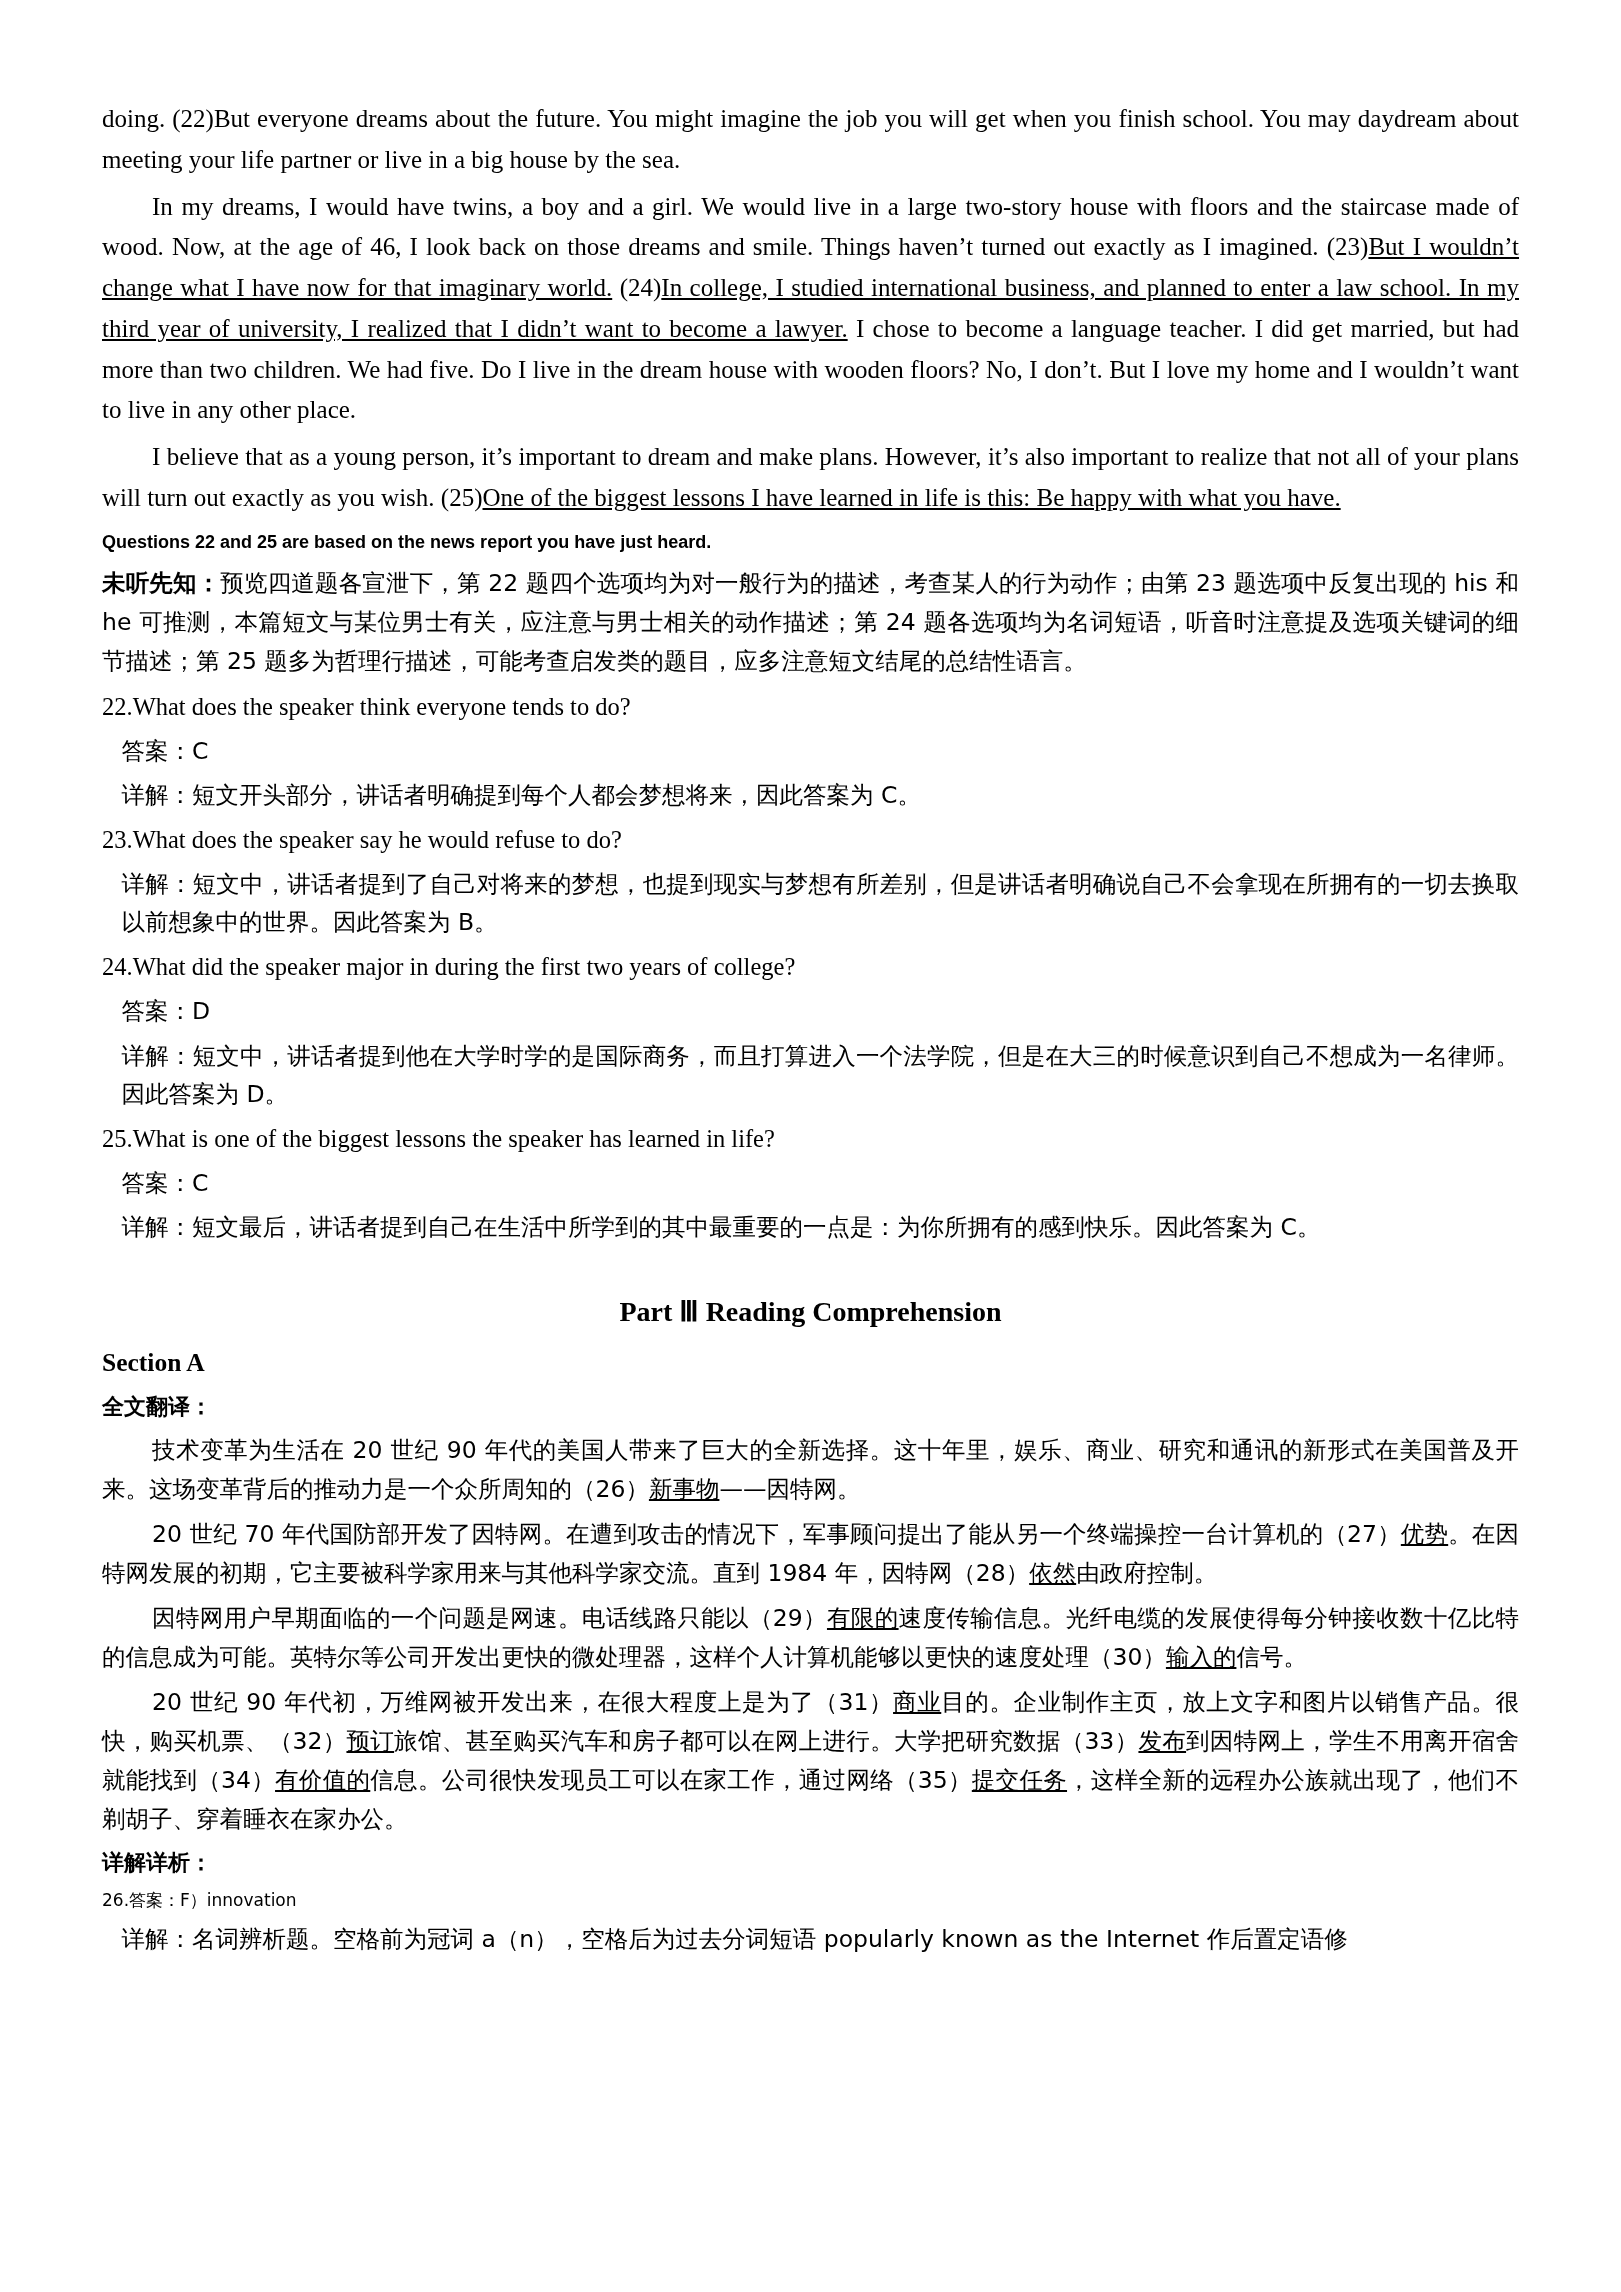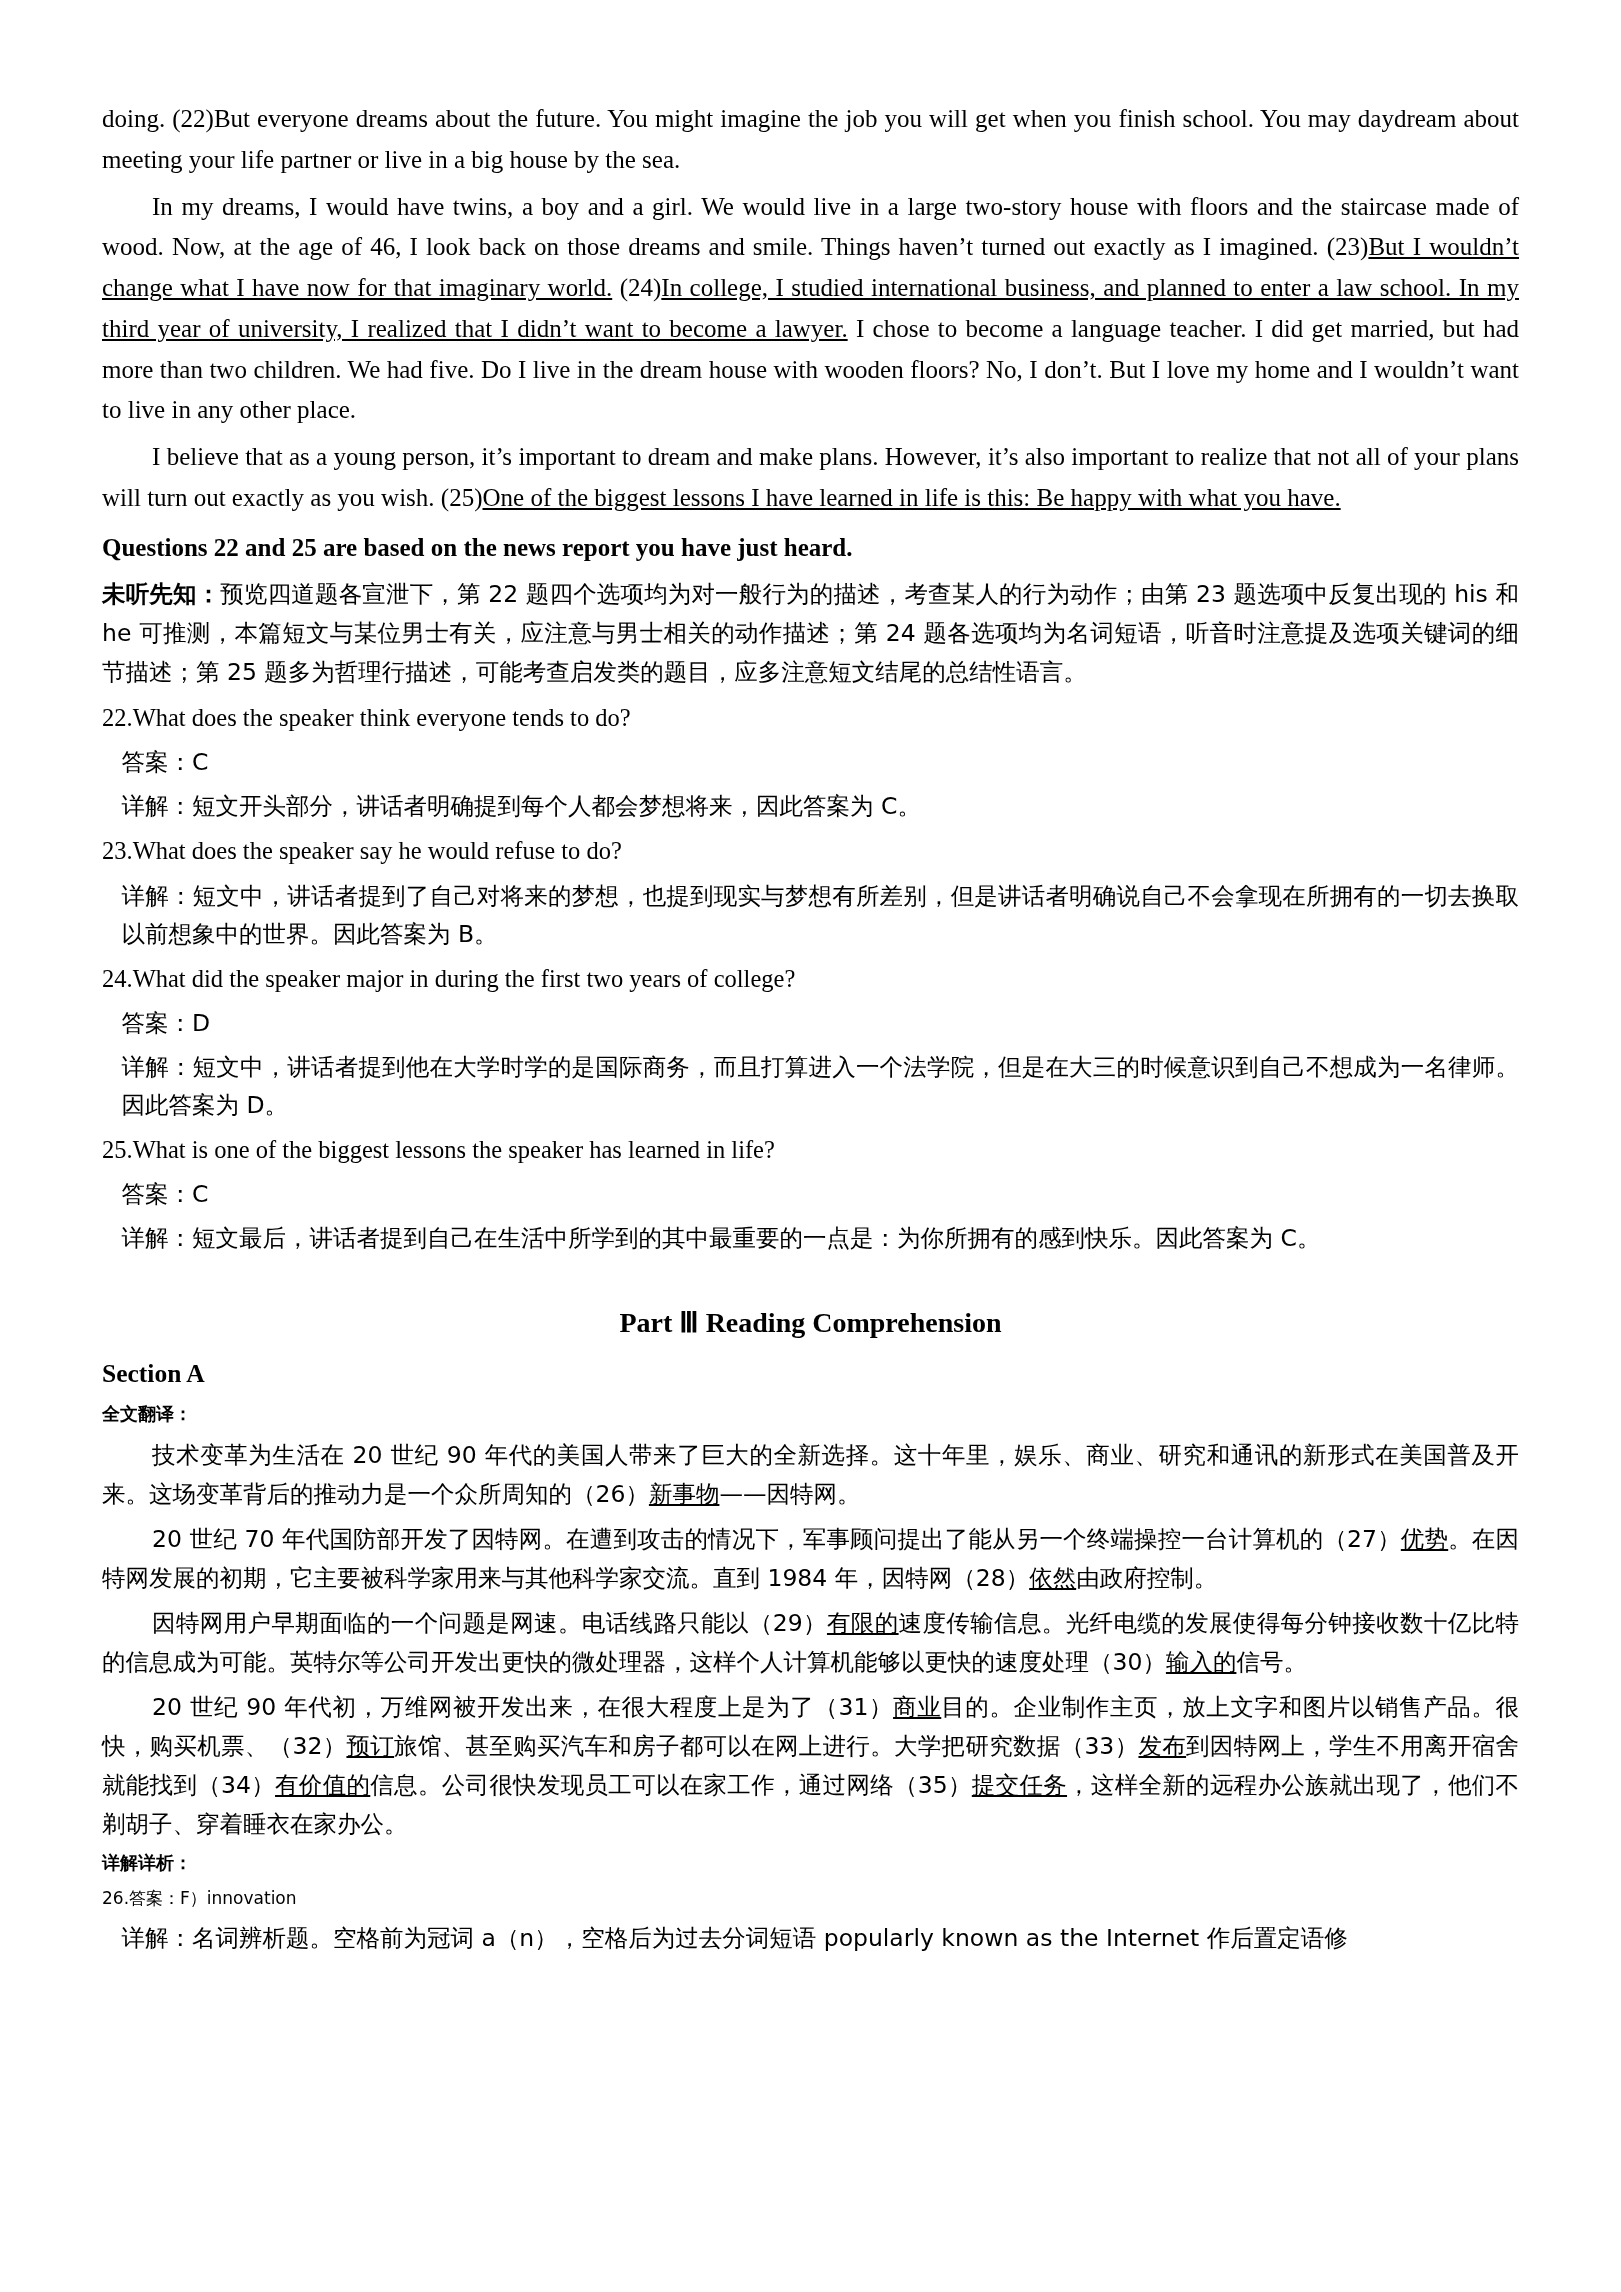--- a/index.html
+++ b/index.html
@@ -57,29 +57,29 @@
     font-family: "Liberation Serif", serif;
   }
   .section-a {
     font-weight: bold;
     font-size: 25.5px;
     font-family: "Liberation Serif", serif;
     margin-bottom: 2px;
   }
   .subhead {
     font-weight: bold;
-    font-size: 18px;
-    font-family: Liberation Mono, monospace;
+    font-size: 22px;
+    font-family: Liberation Serif, serif;
     margin-bottom: 2px;
   }
   .blk { margin-bottom: 0px; }
   .heading-q {
     font-weight: bold;
-    font-size: 25px;
-    font-family: Liberation Serif, serif;
+    font-size: 18px;
+    font-family: Liberation Sans, sans-serif;
     margin-top: 9.8px;
   }
   .cnjust { text-align: justify; }
 </style>
 </head>
 <body>
 
 <div class="page">
 
   <p class="en blk"><span>doing. (22)But everyone dreams about the future. You might imagine the job you will get when you finish school. You may daydream about meeting your life partner or live in a big house by the sea.</span></p>

